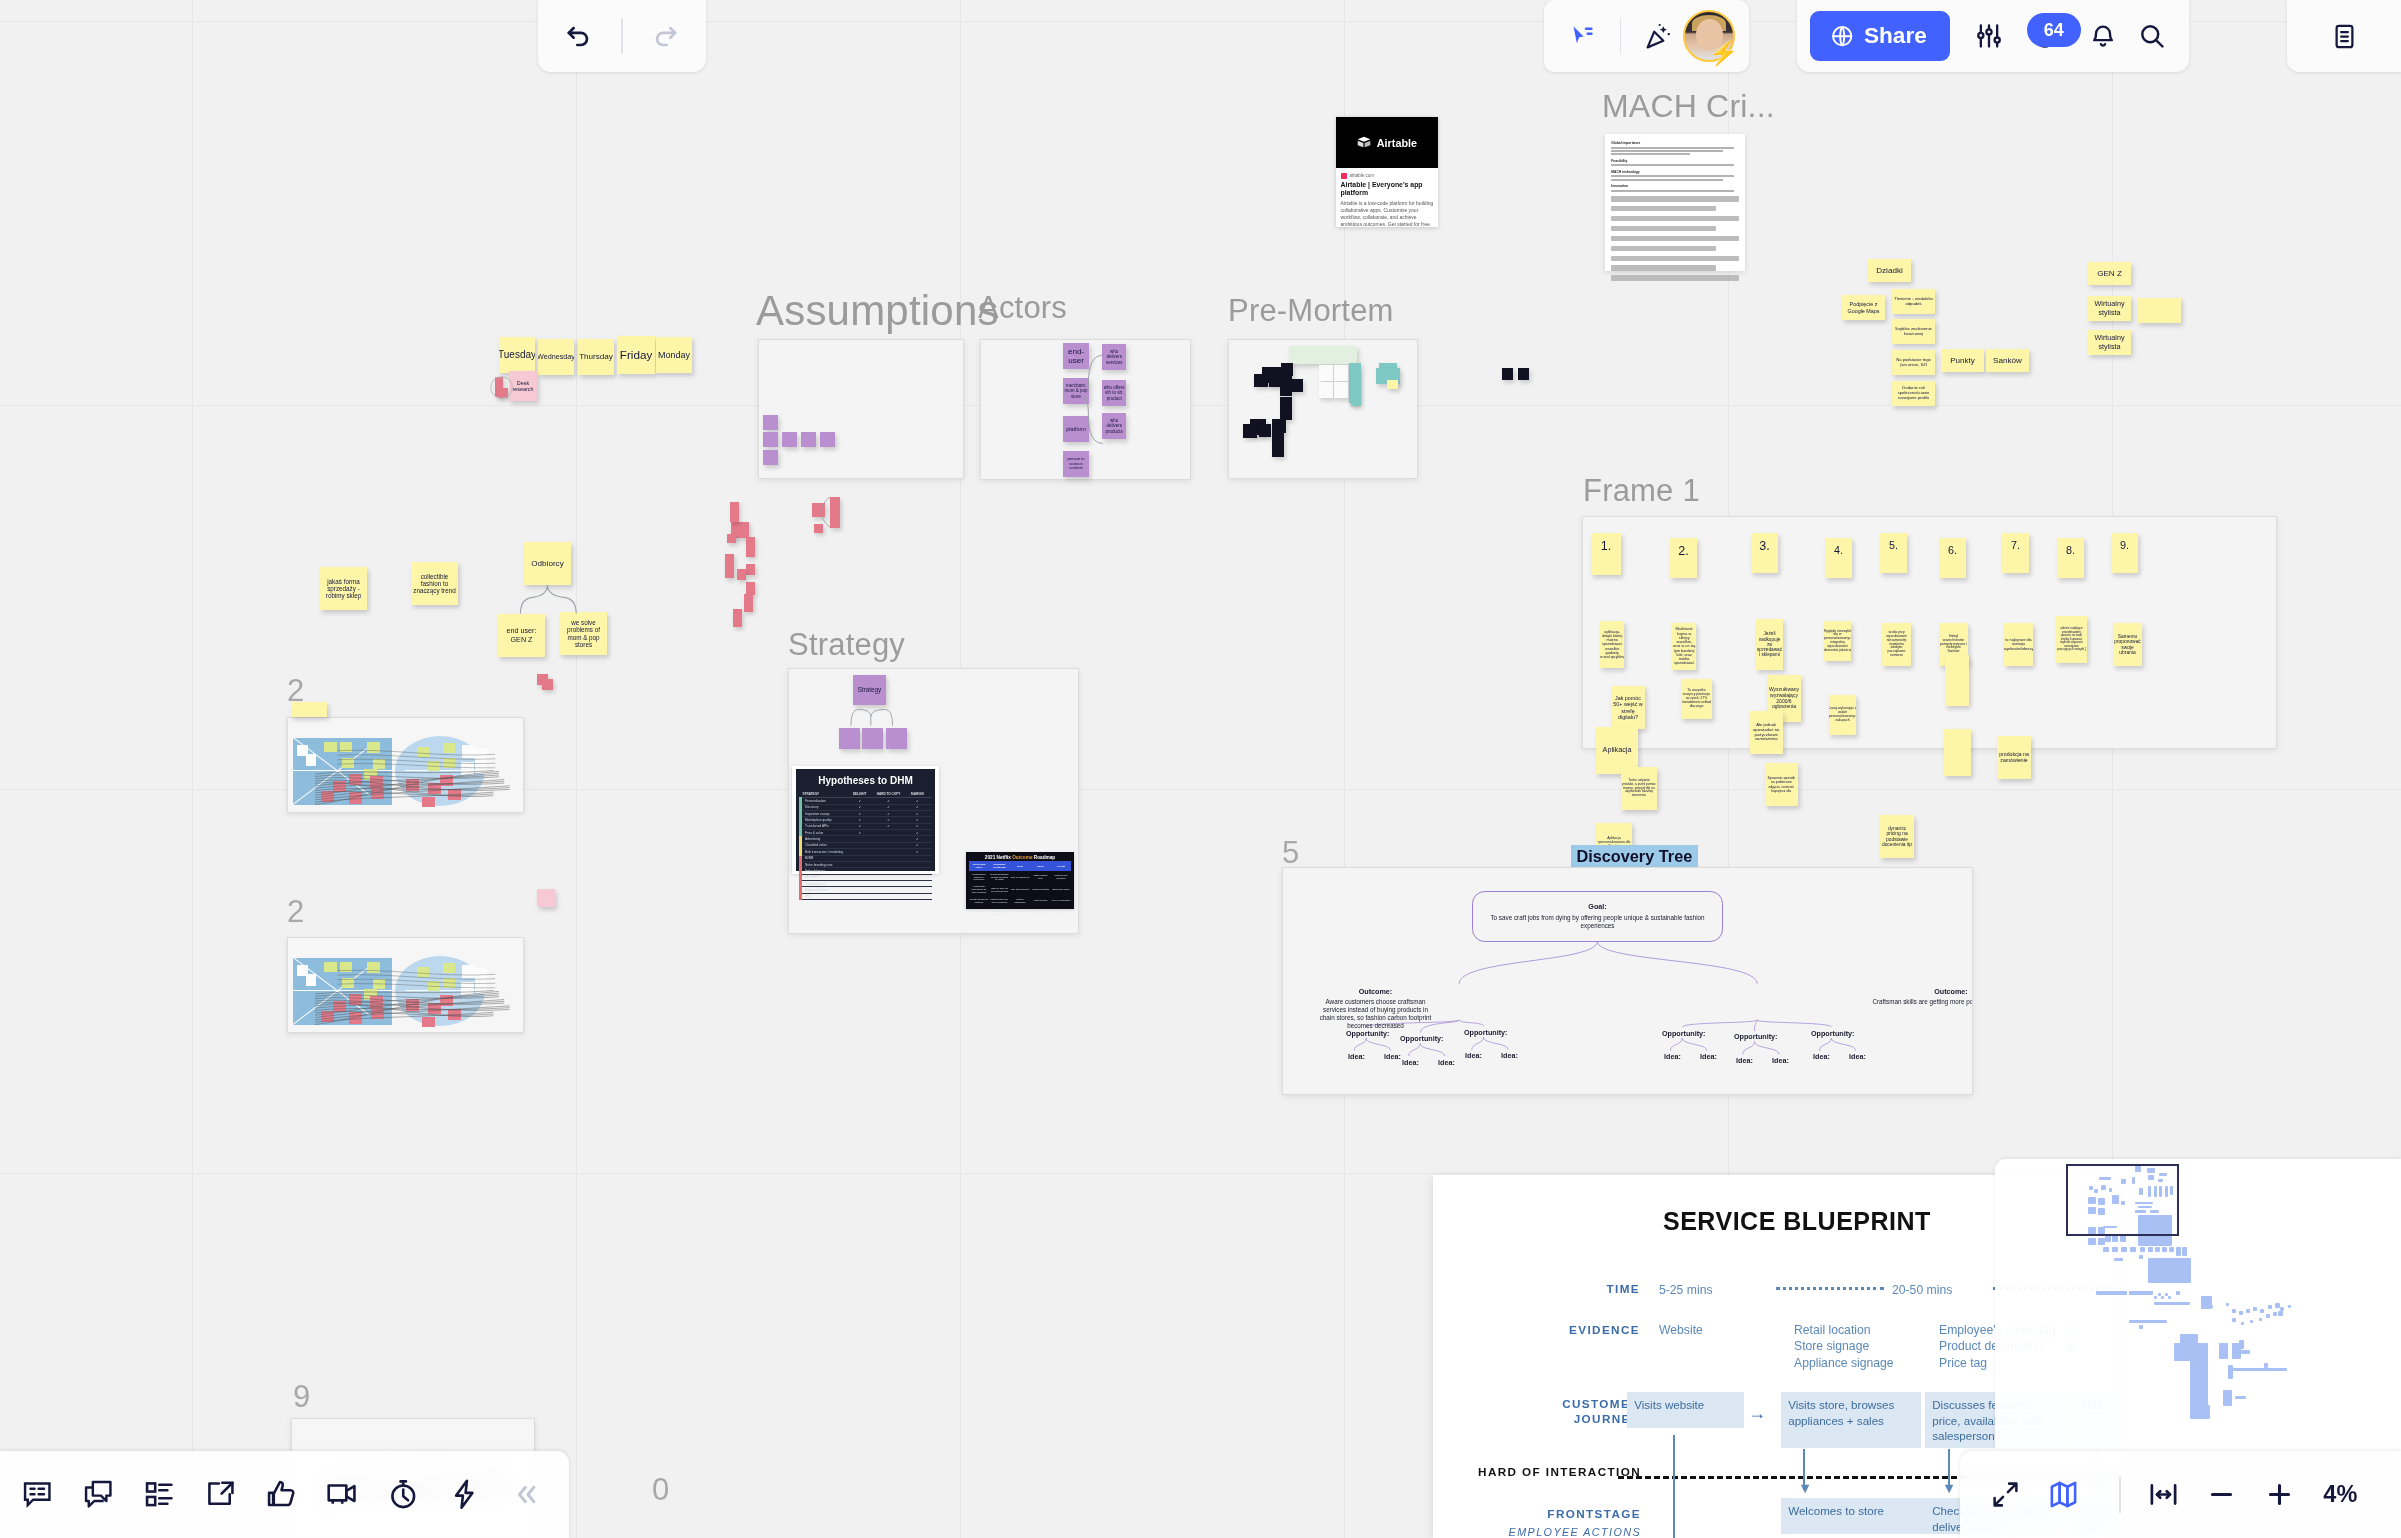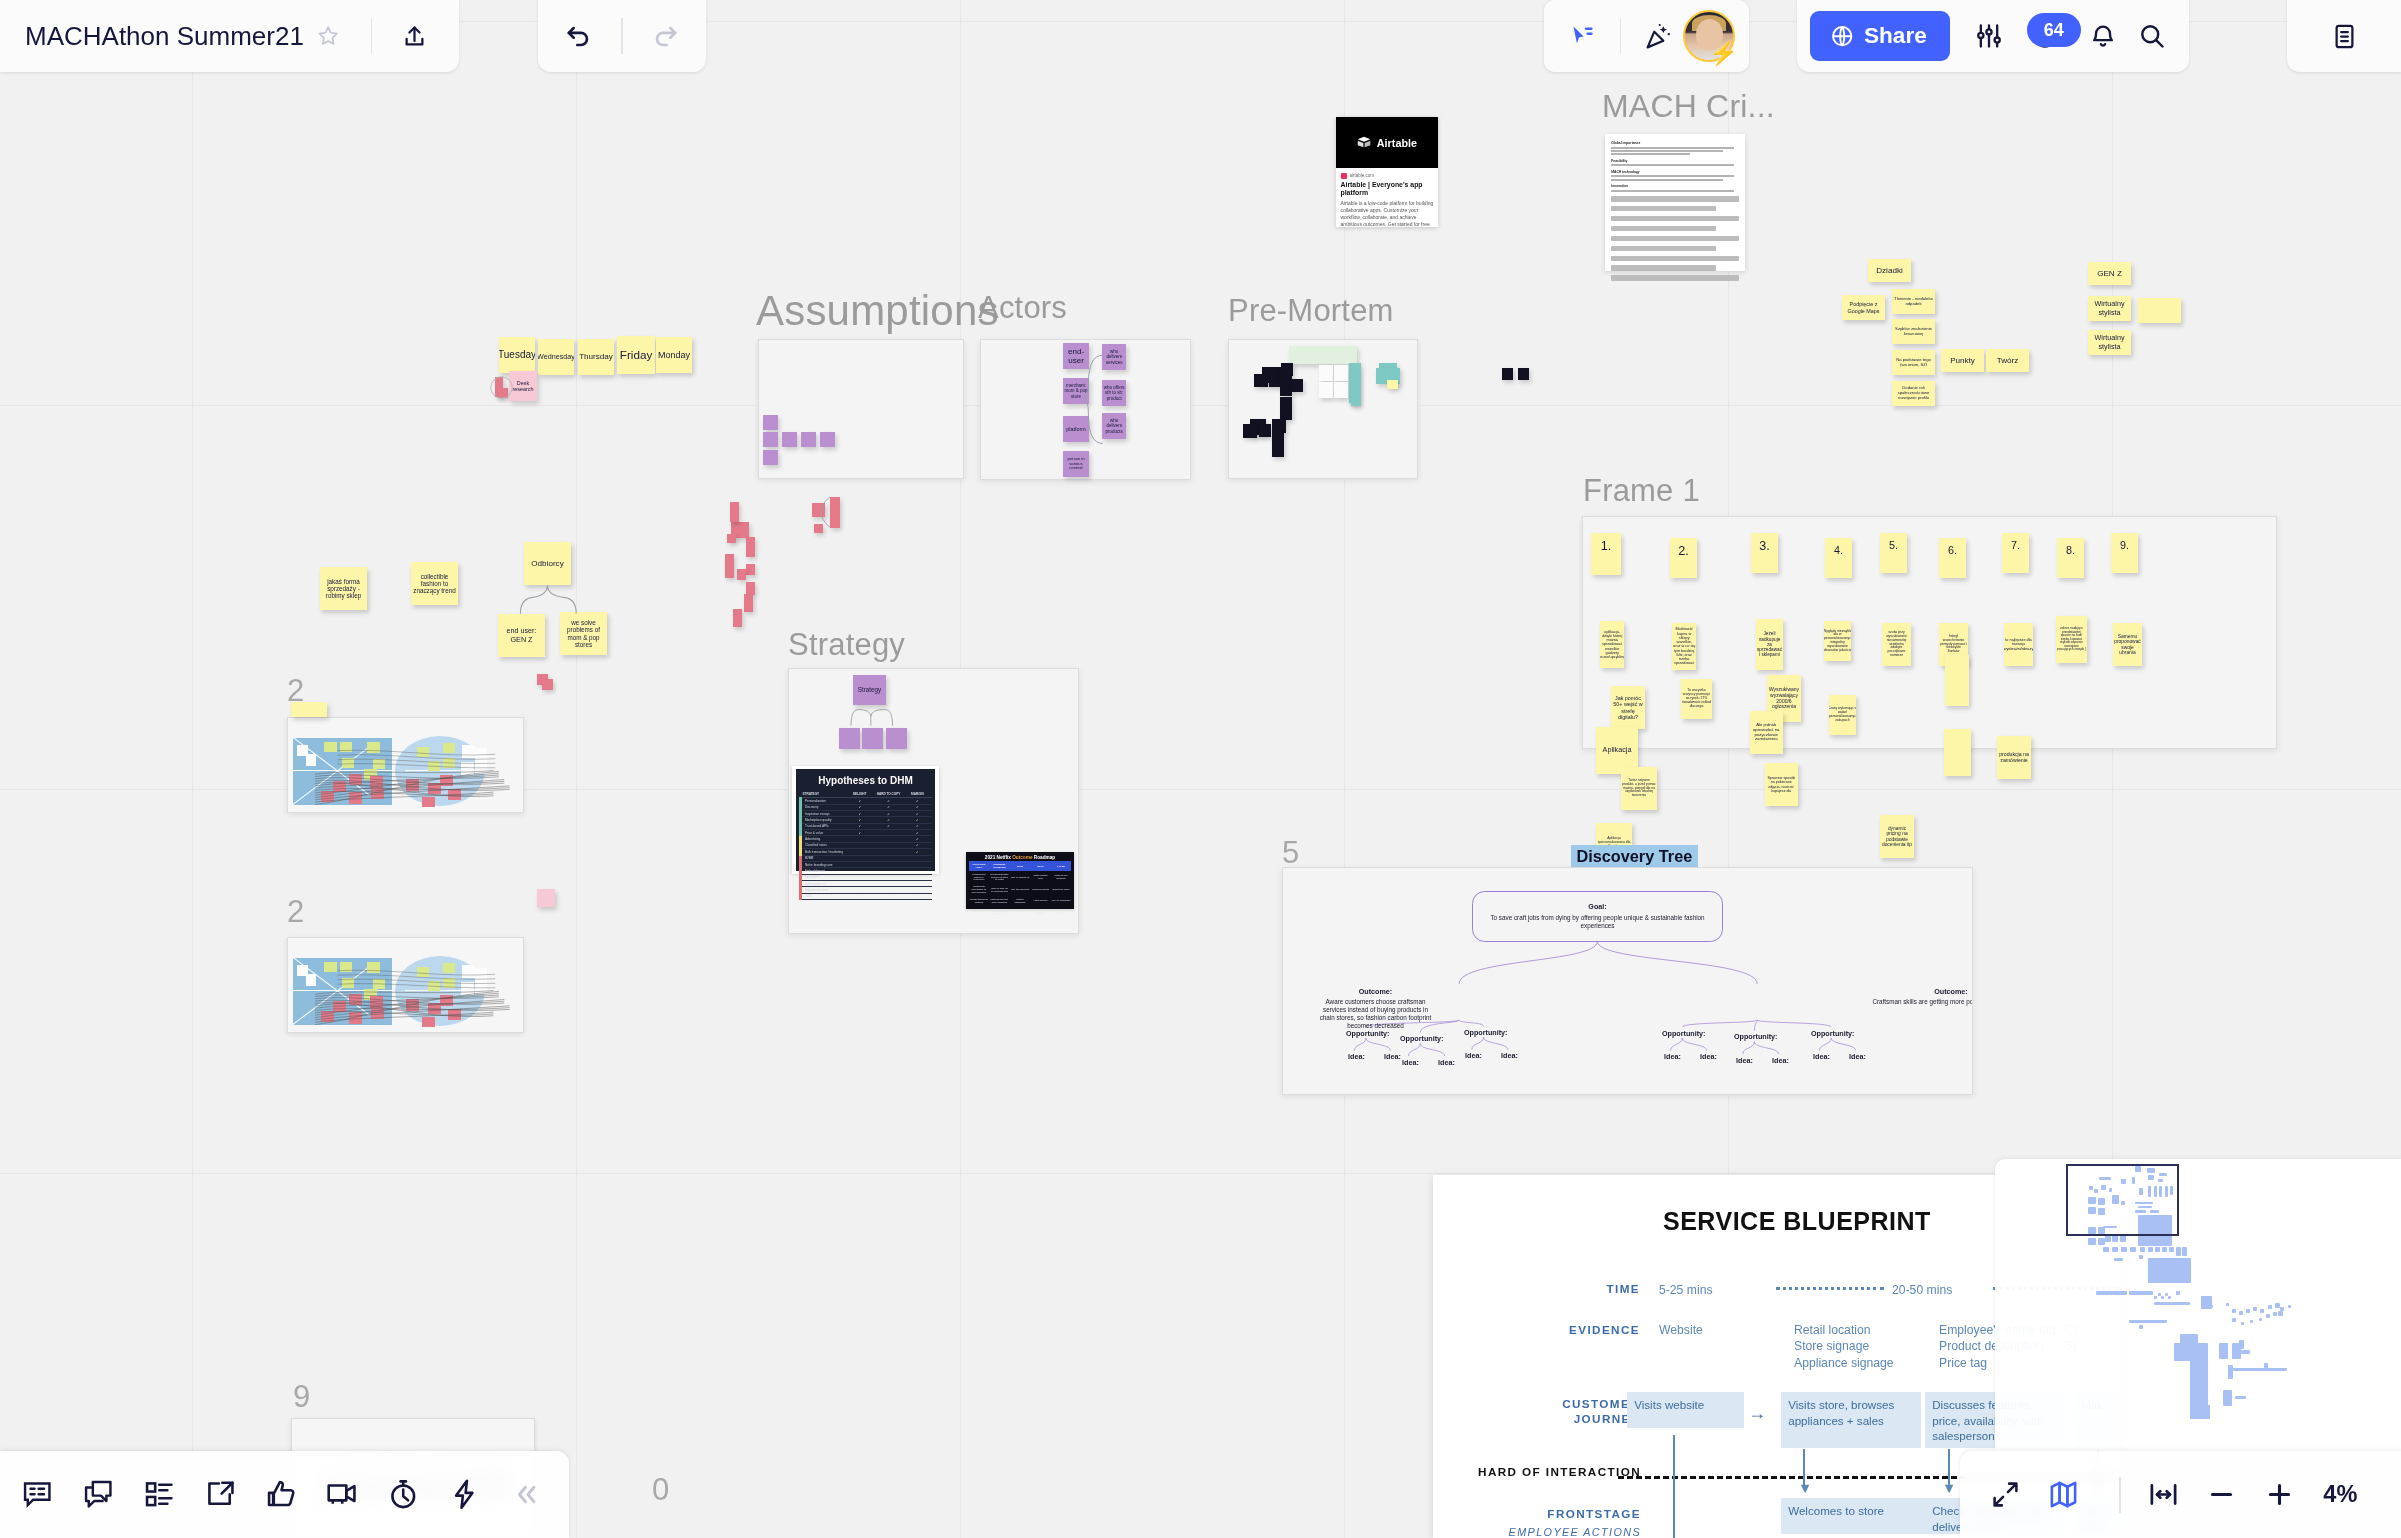--- a/index.html
+++ b/index.html
@@ -420,21 +420,21 @@
       <div class="note" style="left:1892px;top:350px;width:43px;height:25px;font-size:4.2px;">
         <span>Na podstawie tego (wo onion, SZI</span>
       </div>
       <div class="note" style="left:1892px;top:381px;width:43px;height:25px;font-size:4.2px;">
         <span>Dodanie roli społecznościowe rozwijanie profilu</span>
       </div>
       <div class="note" style="left:1941px;top:349px;width:43px;height:22.6px;font-size:8.1px;">
         <span>Punkty</span>
       </div>
       <div class="note" style="left:1986px;top:349px;width:43px;height:22.6px;font-size:8.1px;">
-        <span>Twórz</span>
+        <span>Sanków</span>
       </div>
       <div class="note" style="left:2088px;top:262px;width:43px;height:22.6px;font-size:8.1px;">
         <span>GEN Z</span>
       </div>
       <div class="note" style="left:2088px;top:296px;width:43px;height:25px;font-size:7.2px;">
         <span>Wirtualny stylista</span>
       </div>
       <div class="note" style="left:2088px;top:330px;width:43px;height:25px;font-size:7.2px;">
         <span>Wirtualny stylista</span>
       </div>
@@ -1126,36 +1126,20 @@
       <div class="mm-dot" style="left:240px;top:193px;width:5.4px;height:5.4px;opacity:1;"></div>
       <div class="mm-dot" style="left:233px;top:206px;width:5.4px;height:14.4px;opacity:1;"></div>
       <div class="mm-dot" style="left:238px;top:209px;width:54px;height:2.7px;opacity:1;"></div>
       <div class="mm-dot" style="left:269px;top:204px;width:3.6px;height:5.4px;opacity:1;"></div>
       <div class="mm-dot" style="left:228px;top:231px;width:9px;height:16.3px;opacity:1;"></div>
       <div class="mm-dot" style="left:240px;top:237px;width:10.8px;height:2.7px;opacity:1;"></div>
       <div class="mm-dot" style="left:195px;top:246px;width:20px;height:14.4px;opacity:1;"></div>
       <div class="mm-view" style="left:71px;top:4.5px;width:113px;height:72px;"></div>
     </div>
 
-  <div class="bar" id="bar-title">
-    <div class="ttl">MACHAthon Summer21</div>
-    <div class="iconbtn">
-      <svg width="24.4" height="24.4" viewBox="0 0 24 24" fill="none" stroke="#c4c6d4" stroke-width="1.7">
-          <path d="M12 3l2.6 5.6 6 .8-4.4 4.2 1.1 6L12 16.8 6.7 19.6l1.1-6L3.4 9.4l6-.8z" stroke-linejoin="round"></path>
-        </svg>
-    </div>
-    <div class="divider-v"></div>
-    <div class="iconbtn">
-      <svg width="27" height="27" viewBox="0 0 24 24" fill="none" stroke="#15173c" stroke-width="2" stroke-linecap="round" stroke-linejoin="round">
-          <path d="M12 16V4"></path>
-          <path d="M7.5 8.5L12 4l4.5 4.5"></path>
-          <path d="M5 14v5h14v-5"></path>
-        </svg>
-    </div>
-  </div>
 
   <div class="bar" id="bar-undo">
     <div class="iconbtn">
       <svg width="29" height="29" viewBox="0 0 24 24" fill="none" stroke="#15173c" stroke-width="2.2" stroke-linecap="round" stroke-linejoin="round">
           <path d="M4 9h10a5 5 0 010 10h-3"></path>
           <path d="M8 5L4 9l4 4"></path>
         </svg>
     </div>
     <div class="divider-v"></div>
     <div class="iconbtn">

